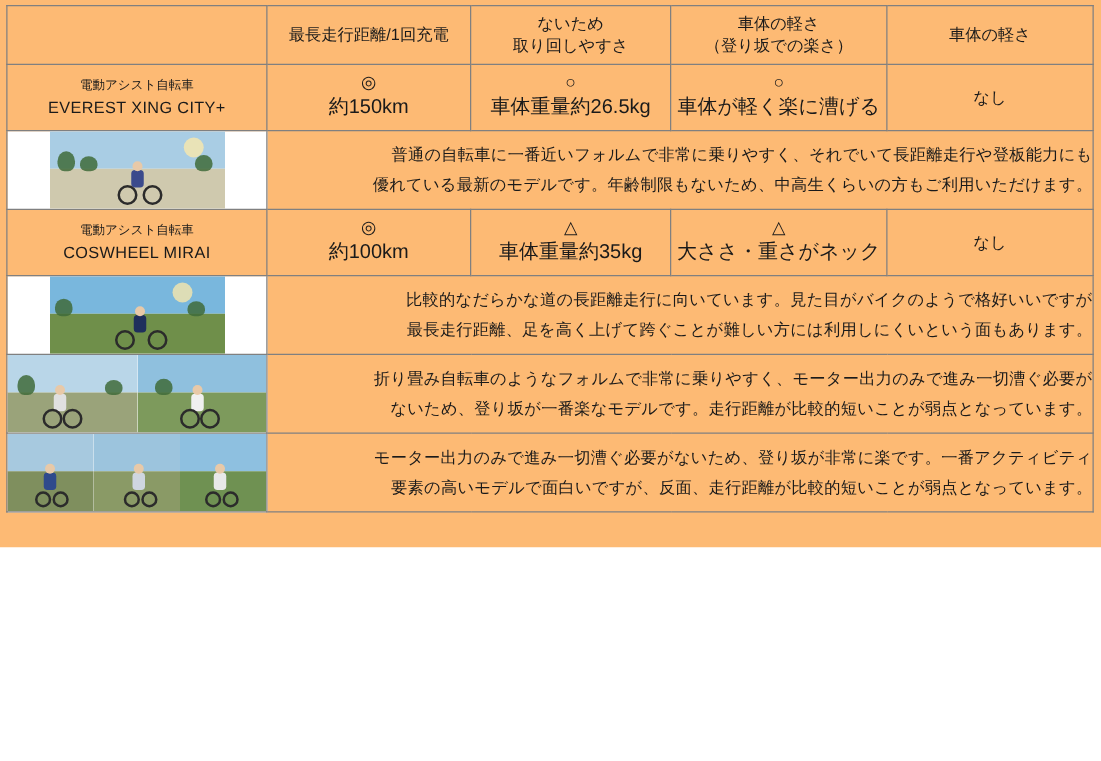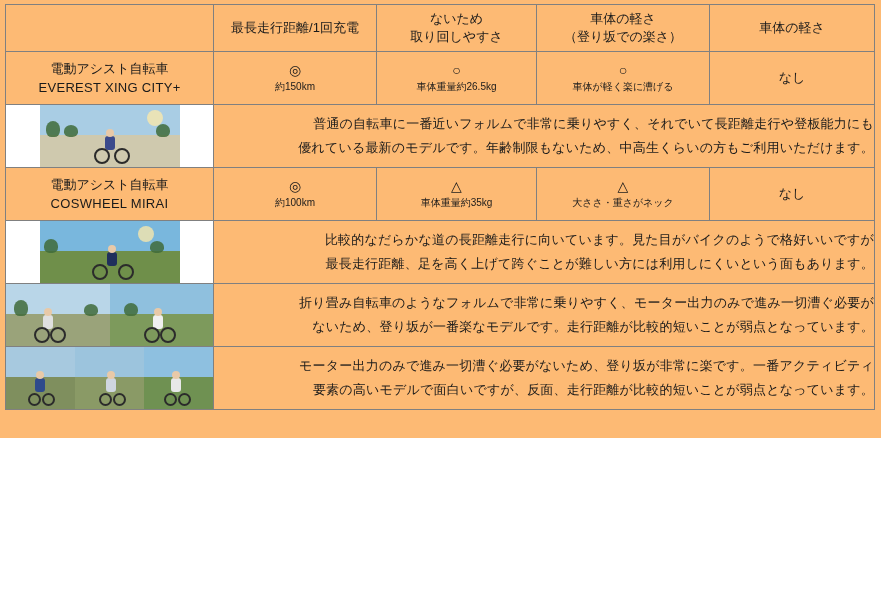--- a/index.html
+++ b/index.html
@@ -46,36 +46,36 @@
     padding: 2px 4px;
   }
   .head-cell .l1, .head-cell .l2 { display: block; }
 
   .name-cell {
     height: 52px;
     line-height: 1.5;
     padding: 2px 4px;
   }
   .name-cell .n1, .name-cell .n2 { display: block; }
-  .name-cell .n1 { font-size: 13px; }
+  .name-cell .n1 { font-size: 10px; }
   .name-cell .n2 { font-size: 13px; letter-spacing: 0.3px; }
 
   .val-cell {
     height: 52px;
     line-height: 1.55;
     padding: 2px 4px;
   }
   .val-cell .mark {
     display: block;
     font-size: 14px;
     line-height: 1.25;
   }
   .val-cell .txt {
     display: block;
-    font-size: 10px;
+    font-size: 16px;
   }
   .age-cell {
     font-size: 13px;
   }
 
   
   .img-cell {
     padding: 0;
     height: 62px;
     vertical-align: bottom;

